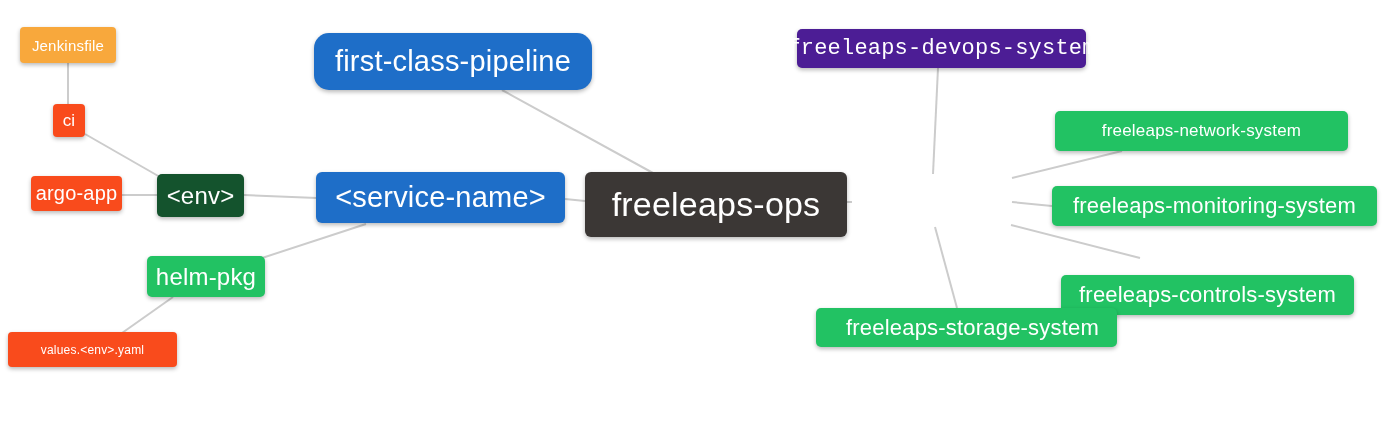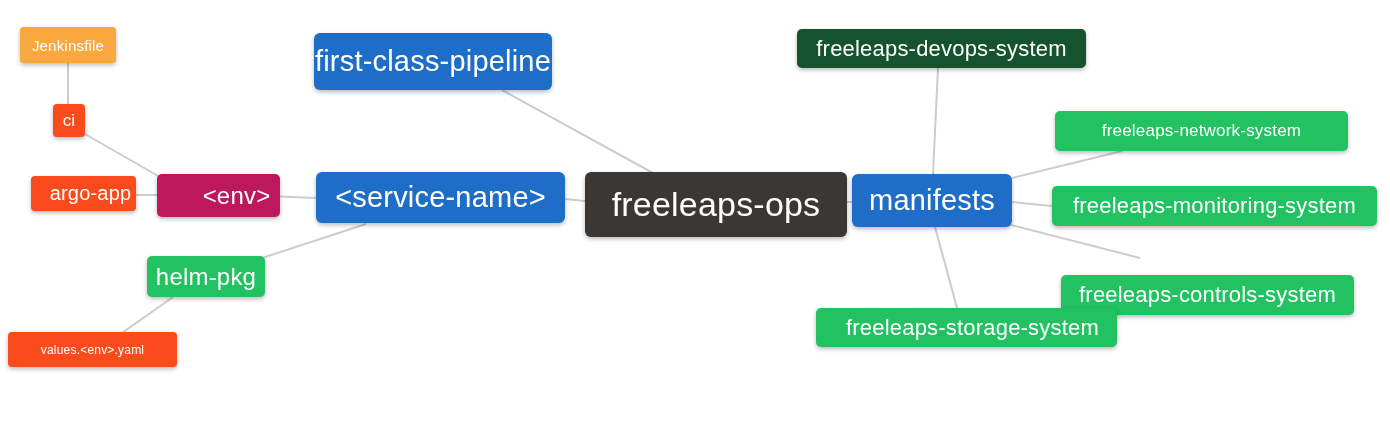--- a/index.html
+++ b/index.html
@@ -35,25 +35,25 @@
     color: #FFFFFF;
     white-space: nowrap;
     border-radius: 5px;
     box-shadow: 0 2px 4px rgba(0,0,0,0.28);
     cursor: default;
     letter-spacing: 0.2px;
   }
   
   #n-jenkinsfile          { left:20px;  top:27px;  width:96px;  height:36px; font-size:15px; border-radius:4px; }
   #n-ci                   { left:53px;  top:104px; width:32px;  height:33px; font-size:17px; border-radius:4px;text-align:right; }
-  #n-argo-app             { left:31px;  top:176px; width:91px;  height:35px; font-size:20px; border-radius:4px;padding-left:14px; }
+  #n-argo-app             { left:31px;  top:176px; width:91px;  height:35px; font-size:20px; border-radius:4px; }
   #n-env                  { left:157px; top:174px; width:87px;  height:43px; font-size:24px; }
   #n-helm-pkg             { left:147px; top:256px; width:118px; height:41px; font-size:24px; }
   #n-values-env-yaml      { left:8px;   top:332px; width:169px; height:35px; font-size:12px; border-radius:4px; }
-  #n-first-class-pipeline { left:314px; top:33px;  width:238px; height:57px; font-size:29px; border-radius:6px; }
+  #n-first-class-pipeline { left:314px; top:33px;  width:278px; height:57px; font-size:29px; border-radius:15px; }
   #n-service-name         { left:316px; top:172px; width:249px; height:51px; font-size:29px; border-radius:6px; }
   #n-freeleaps-ops        { left:585px; top:172px; width:262px; height:65px; font-size:34px; border-radius:6px; }
   #n-manifests            { left:852px; top:174px; width:160px; height:53px; font-size:29px; border-radius:6px; }
   #n-devops-system        { left:797px; top:29px;  width:289px; height:39px; font-size:22px; }
   #n-network-system       { left:1055px;top:111px; width:293px; height:40px; font-size:17px; }
   #n-monitoring-system    { left:1052px;top:186px; width:325px; height:40px; font-size:22px; }
   #n-controls-system      { left:1061px;top:275px; width:293px; height:40px; font-size:22px; }
   #n-storage-system       { left:816px; top:308px; width:289px; height:39px; font-size:22px; }
 </style>
 </head>
@@ -74,26 +74,25 @@
     <line x1="933" y1="174" x2="938" y2="68" style="stroke: rgb(204, 204, 204);"></line>
     <line x1="1012" y1="178" x2="1122" y2="151" style="stroke: rgb(204, 204, 204);"></line>
     <line x1="1012" y1="202" x2="1052" y2="206" style="stroke: rgb(204, 204, 204);"></line>
     <line x1="1011" y1="225" x2="1140" y2="258" style="stroke: rgb(204, 204, 204);"></line>
     <line x1="935" y1="227" x2="957" y2="308" style="stroke: rgb(204, 204, 204);"></line>
   </svg>
 
   <div class="node" id="n-jenkinsfile" style="background: rgb(248, 168, 60);">Jenkinsfile</div>
   <div class="node" id="n-ci" style="background: rgb(249, 75, 28);">ci</div>
   <div class="node" id="n-argo-app" style="background: rgb(249, 75, 28);">argo-app</div>
-  <div class="node" id="n-env" style="background: #be185d; padding-left: 36px;">&lt;env&gt;</div>
+  <div class="node" id="n-env" style="background: #14532d;">&lt;env&gt;</div>
   <div class="node" id="n-helm-pkg" style="background: rgb(34, 194, 99);">helm-pkg</div>
   <div class="node" id="n-values-env-yaml" style="background: rgb(249, 75, 28);">values.&lt;env&gt;.yaml</div>
   <div class="node" id="n-first-class-pipeline" style="background: rgb(30, 110, 200);">first-class-pipeline</div>
   <div class="node" id="n-service-name" style="background: rgb(30, 110, 200);">&lt;service-name&gt;</div>
   <div class="node" id="n-freeleaps-ops" style="background: rgb(59, 55, 53);">freeleaps-ops</div>
-  <div class="node" id="n-manifests" style="background: rgb(30, 110, 200);">manifests</div>
-  <div class="node" id="n-devops-system" style="background: #14532d;">freeleaps-devops-system</div>
+  <div class="node" id="n-devops-system" style="background: #4c1d95; font-family: Liberation Mono, monospace;">freeleaps-devops-system</div>
   <div class="node" id="n-network-system" style="background: rgb(34, 194, 99);">freeleaps-network-system</div>
   <div class="node" id="n-monitoring-system" style="background: rgb(34, 194, 99); text-align: center;">freeleaps-monitoring-system</div>
   <div class="node" id="n-controls-system" style="background: rgb(34, 194, 99);">freeleaps-controls-system</div>
   <div class="node" id="n-storage-system" style="background: rgb(34, 194, 99); padding-left: 12px;">freeleaps-storage-system</div>
 
 </div>
 
 </body></html>

